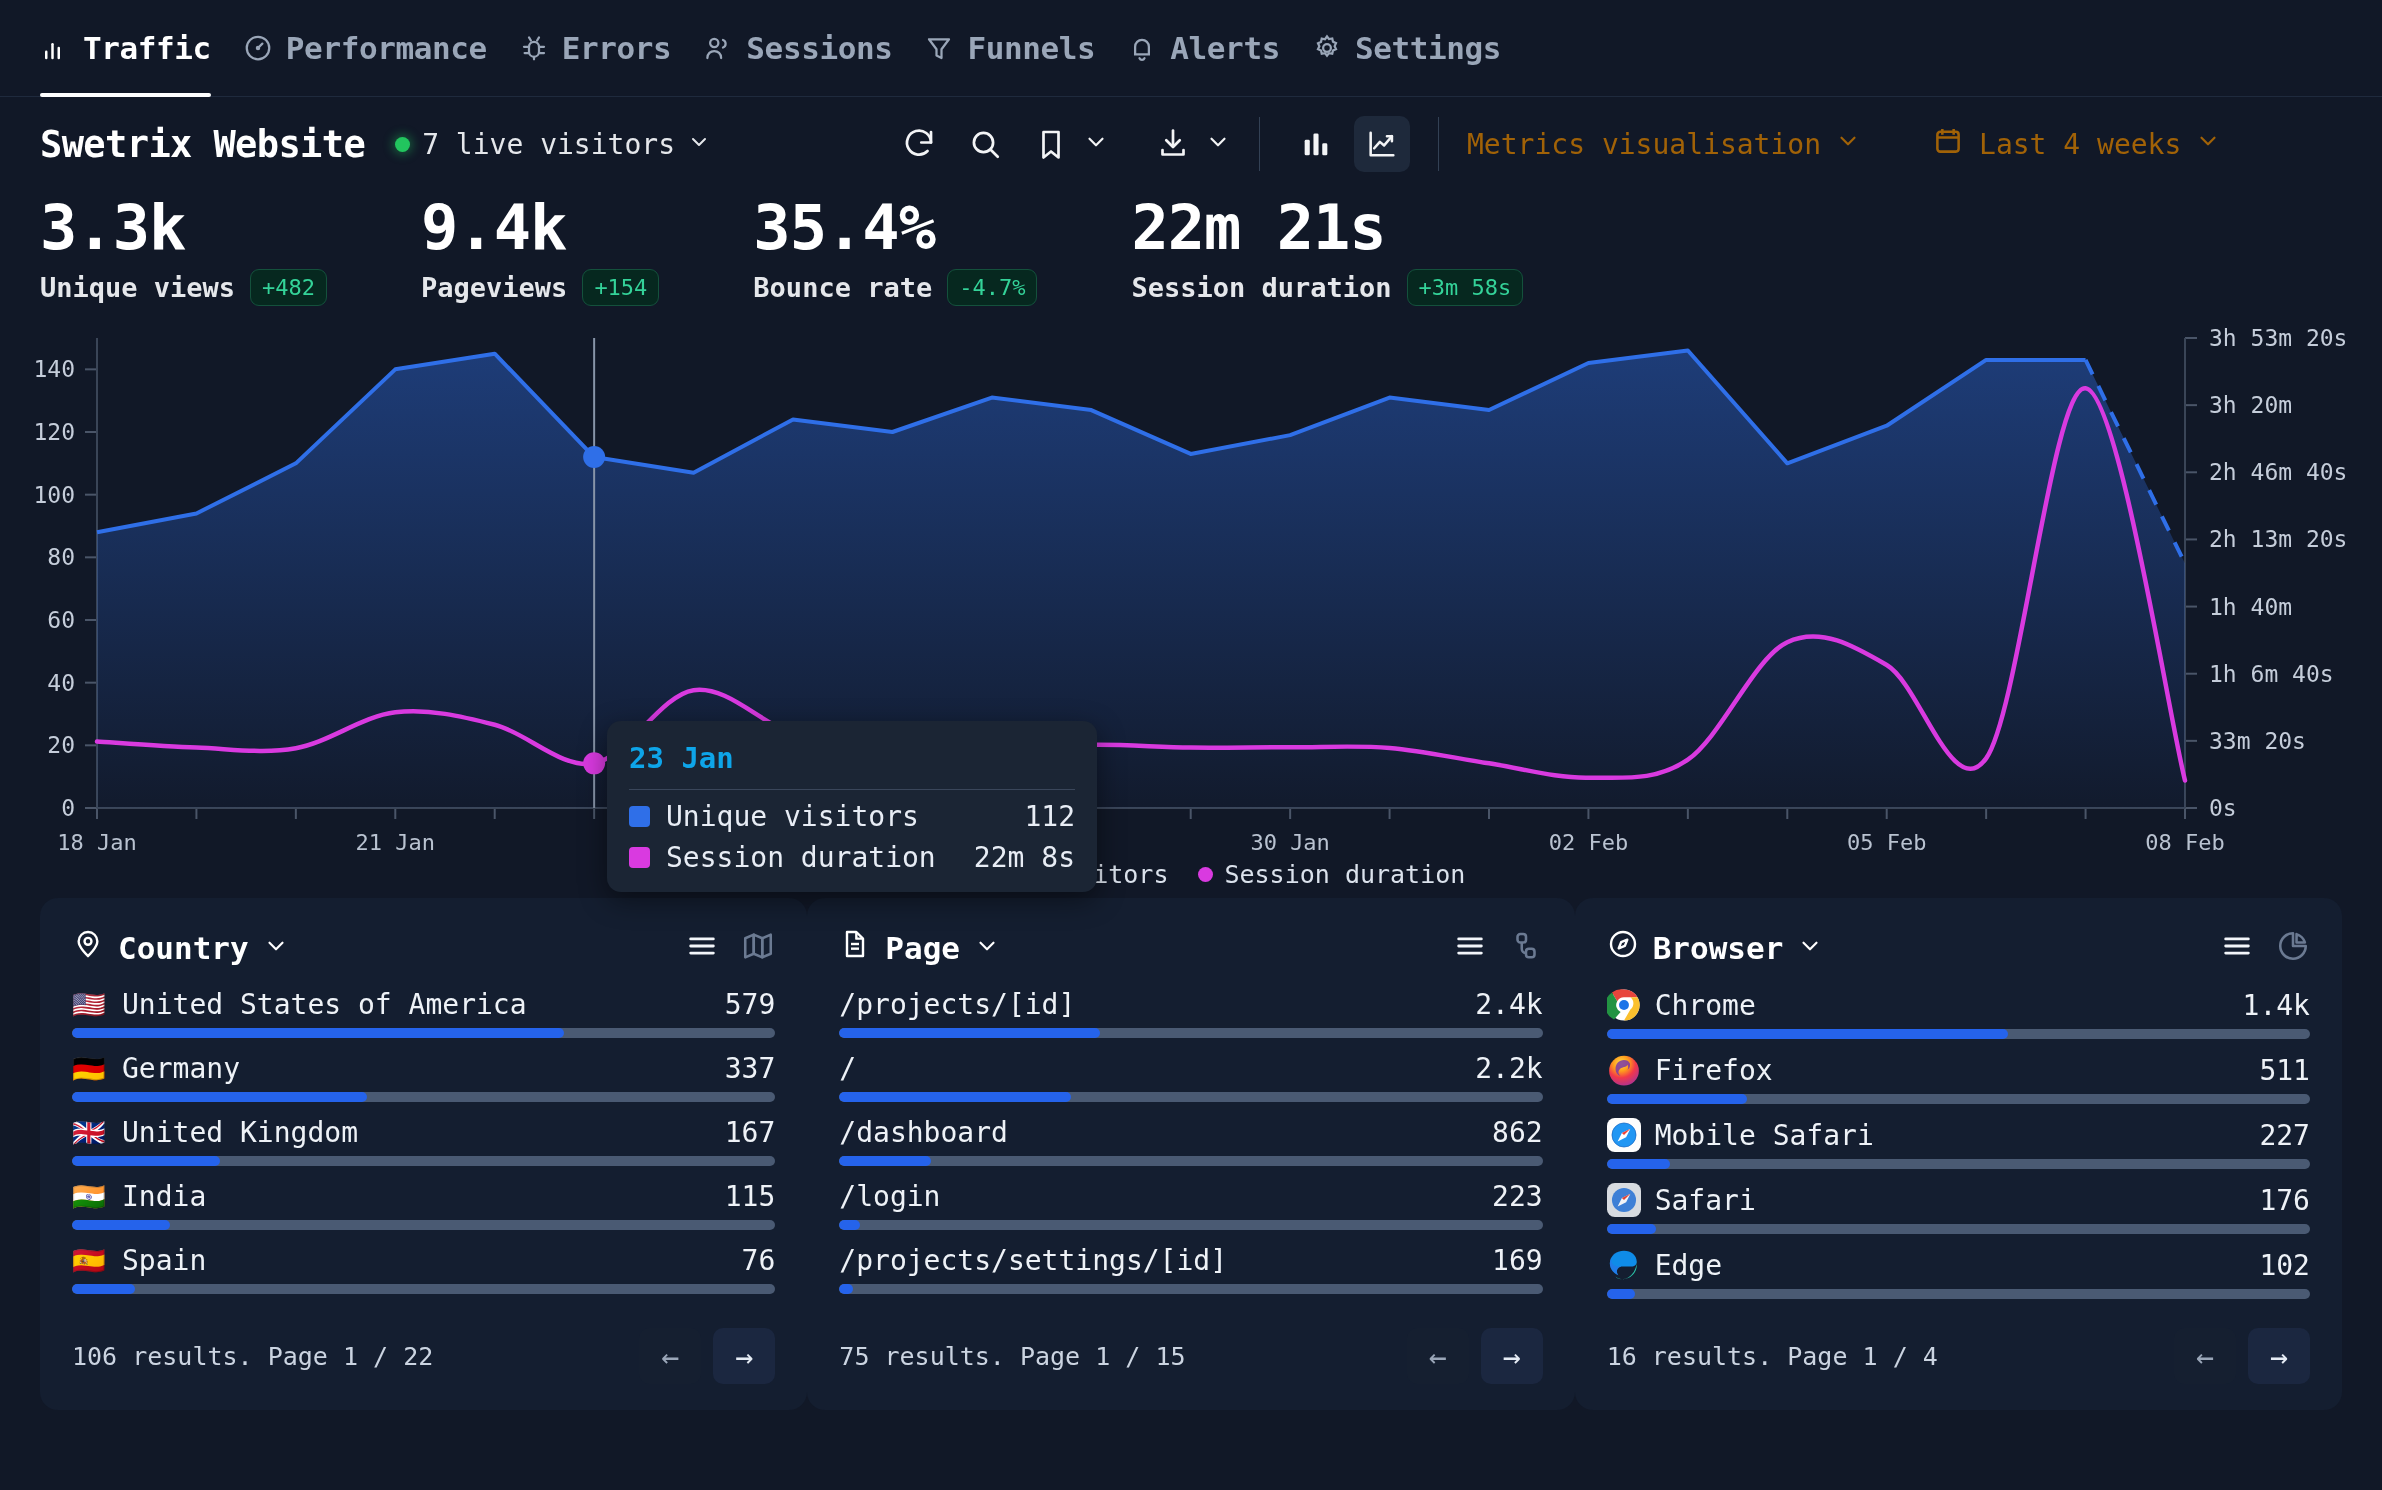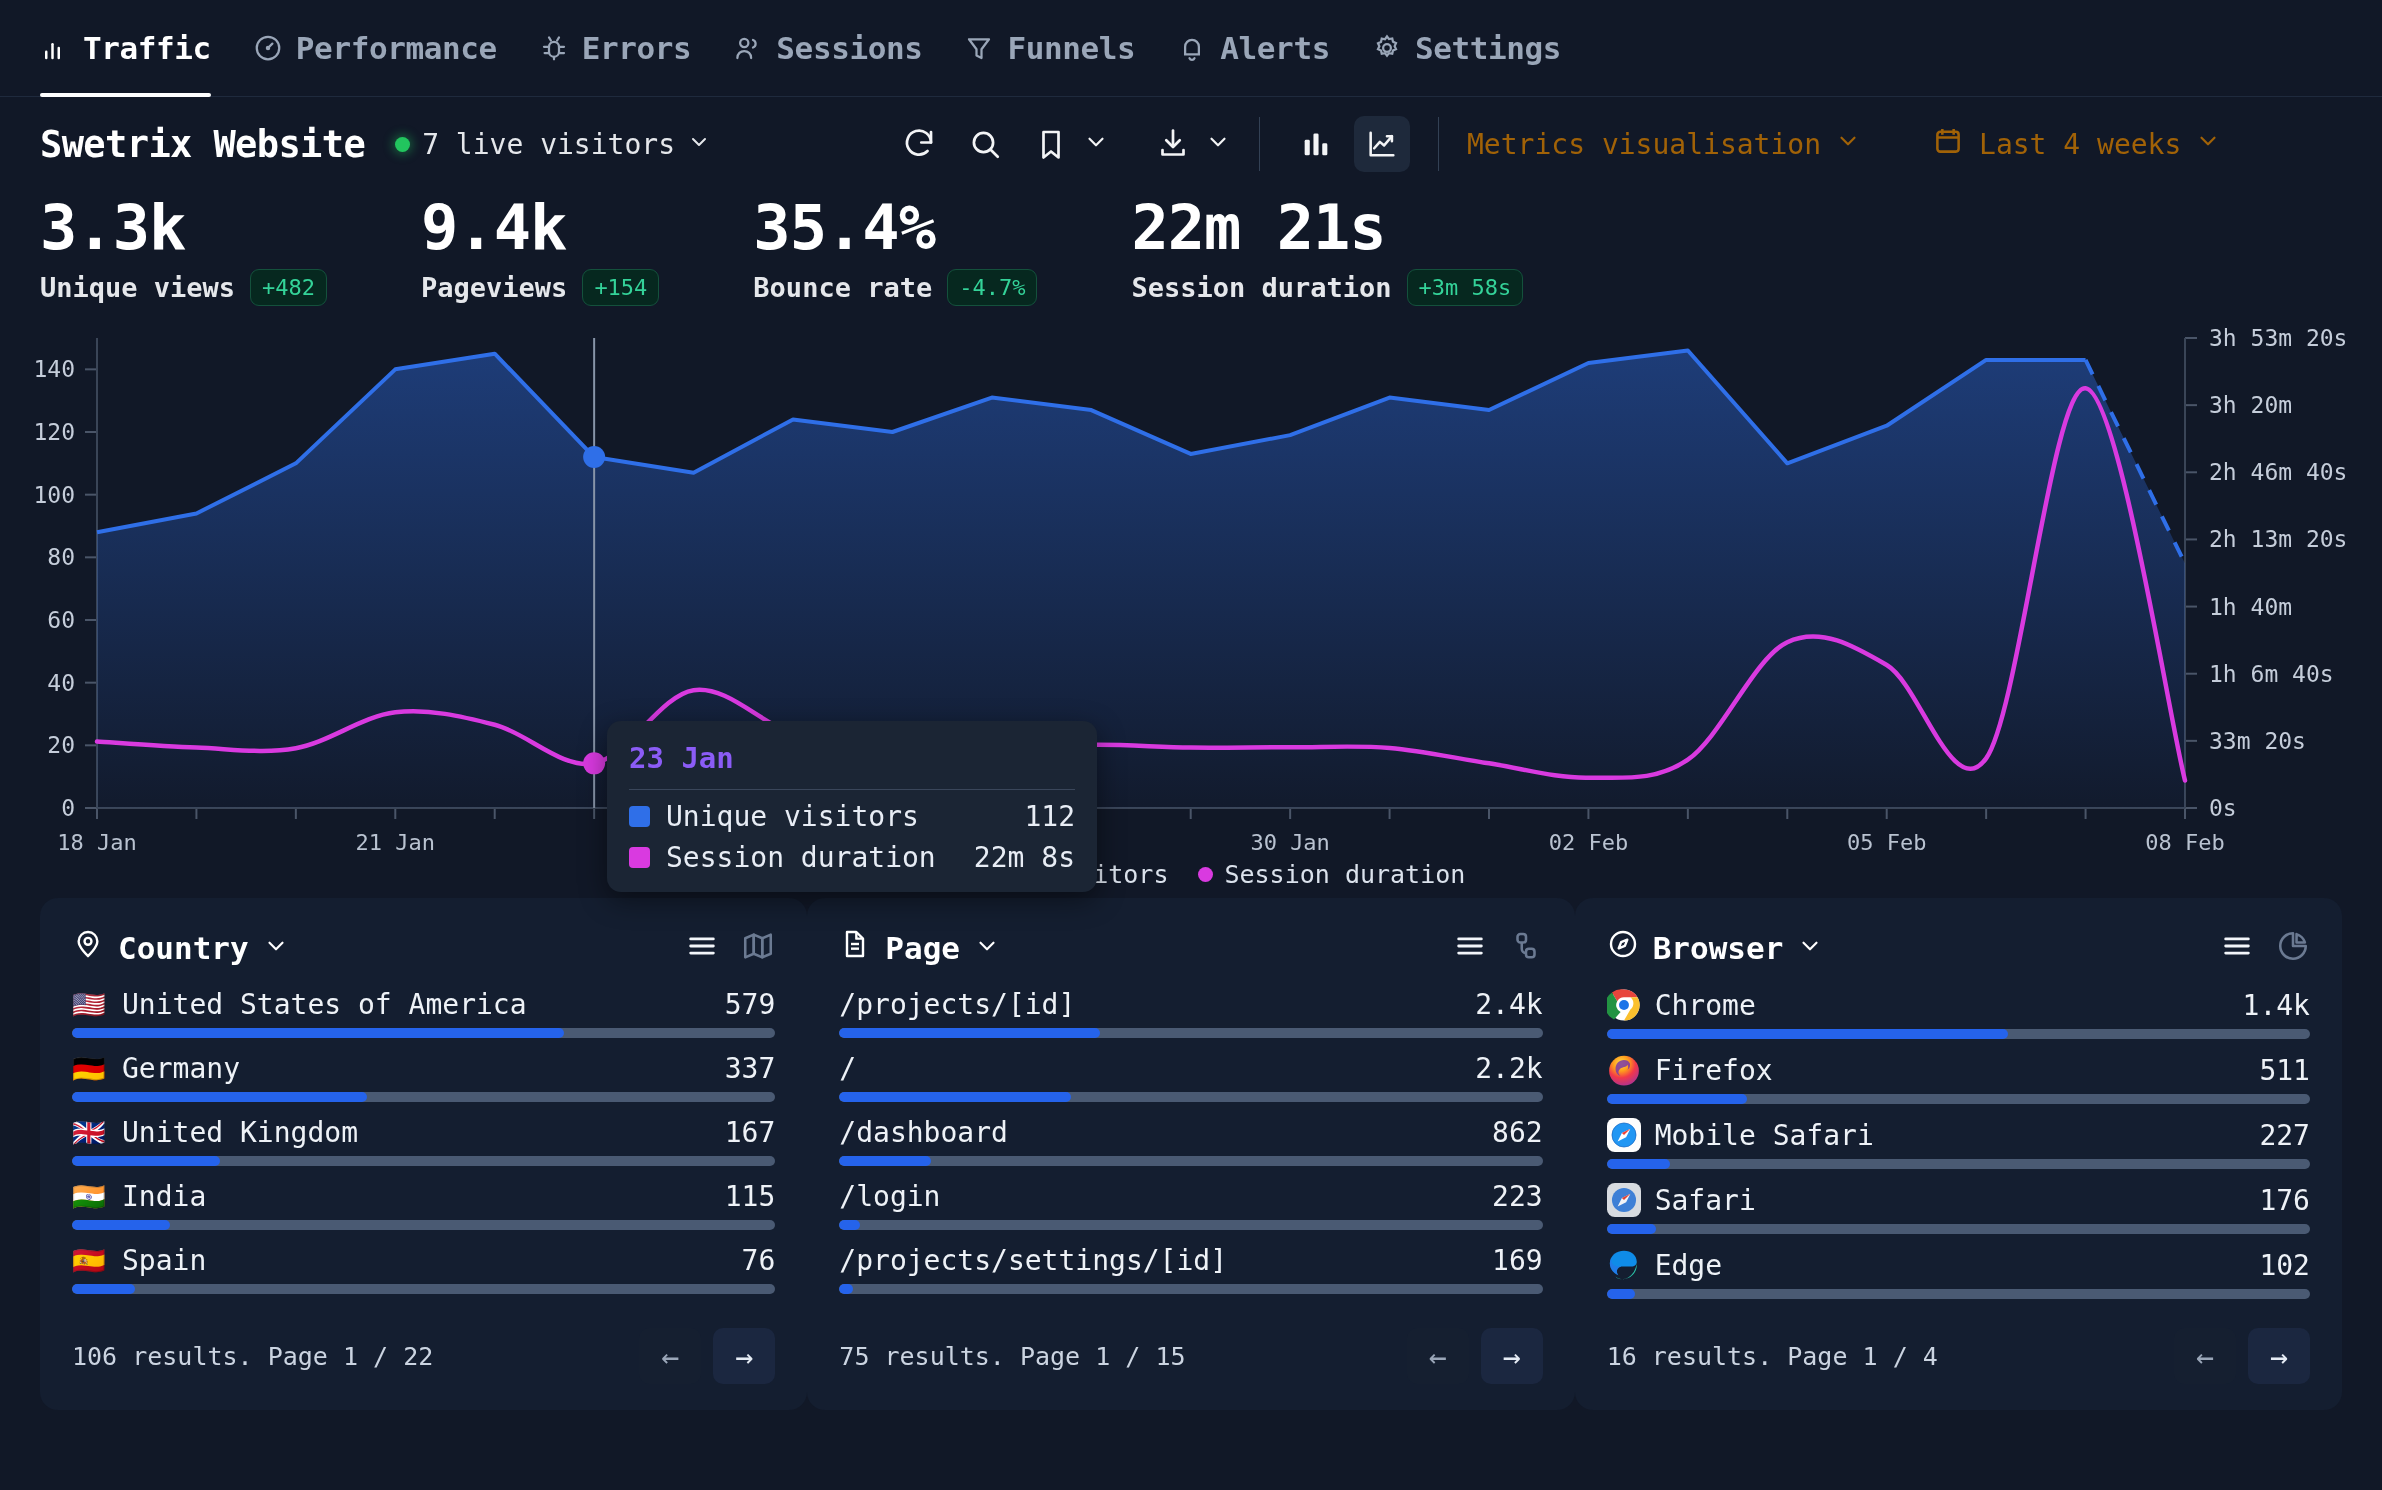--- a/index.html
+++ b/index.html
@@ -7,21 +7,21 @@
     width: 2382px; height: 1490px;
     background: #111827;
     font-family: "DejaVu Sans Mono", monospace;
     color: #e5e7eb;
     overflow: hidden;
   }
   .app { width: 2382px; height: 1490px; position: relative; background: #111827; }
 
   
   .topnav {
-    display: flex; align-items: center; gap: 42px;
+    display: flex; align-items: center; gap: 32px;
     padding: 0 40px; height: 97px;
     border-bottom: 1px solid #1f2a3d;
     position: relative;
   }
   .navitem {
     display: flex; align-items: center; gap: 13px;
     height: 97px; color: #9aa6b8;
     font-size: 31px; font-weight: 700; letter-spacing: -0.4px;
     position: relative; cursor: pointer;
   }
@@ -84,21 +84,21 @@
   }
   .legend .it { display:flex; align-items:center; gap: 11px; cursor:pointer; }
   .legend .mk { width: 15px; height: 15px; border-radius: 50%; }
 
   
   .tooltip {
     position: absolute; left: 607px; top: 393px; width: 490px;
     background: #1b2534; border-radius: 14px; padding: 20px 22px 18px 22px;
     box-shadow: 0 8px 28px rgba(0,0,0,.45);
   }
-  .tooltip .tt-date { font-size: 29px; font-weight: 700; color: #8b5cf6; }
+  .tooltip .tt-date { font-size: 29px; font-weight: 700; color: #0ea5e9; }
   .tooltip .tt-hr { height:1px; background:#3a465a; margin: 14px 0 10px 0; }
   .tt-row { display:flex; align-items:center; gap: 16px; margin-top: 8px; font-size: 28px; color:#e8edf5; }
   .tt-sq { width: 21px; height: 21px; border-radius: 4px; flex: none; }
   .tt-name { flex: 1; }
   .tt-val { font-variant-numeric: tabular-nums; }
 
   
   .cards { display: flex; padding: 0 40px; margin-top: 10px; align-items: flex-end; }
   .card {
     flex: 1; background: #141e30; border-radius: 18px; padding: 30px 32px 26px 32px;

